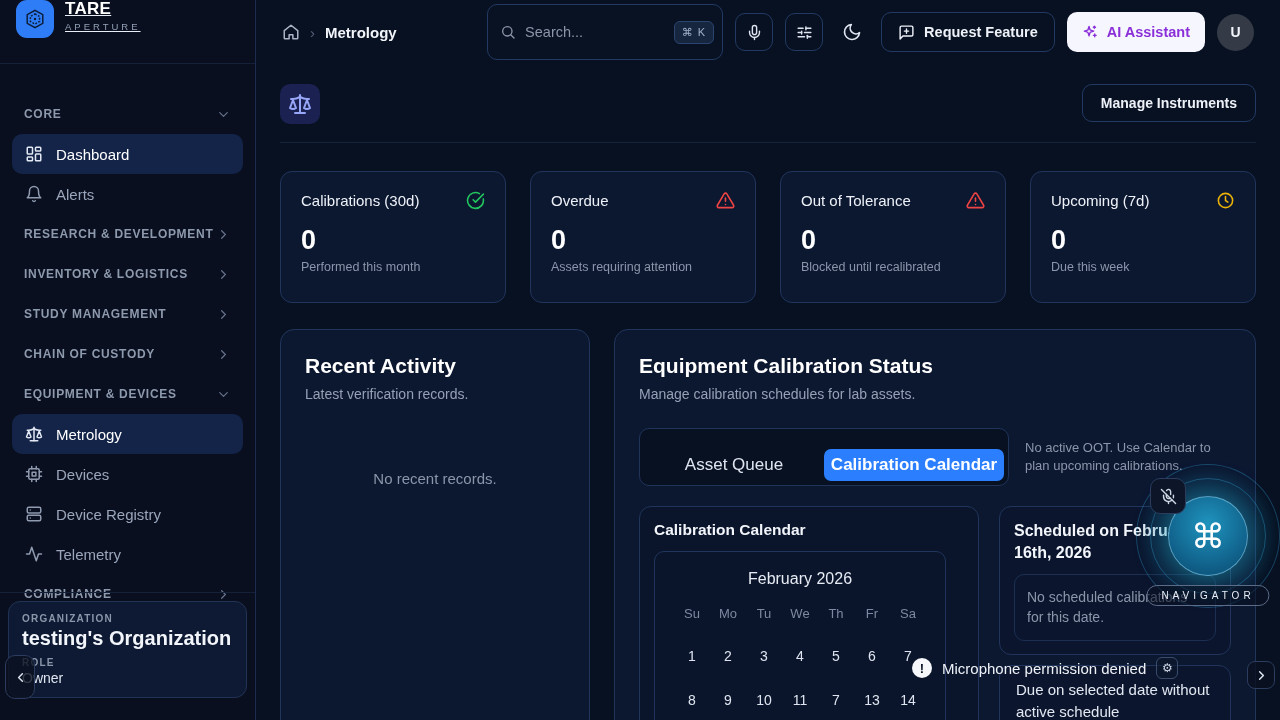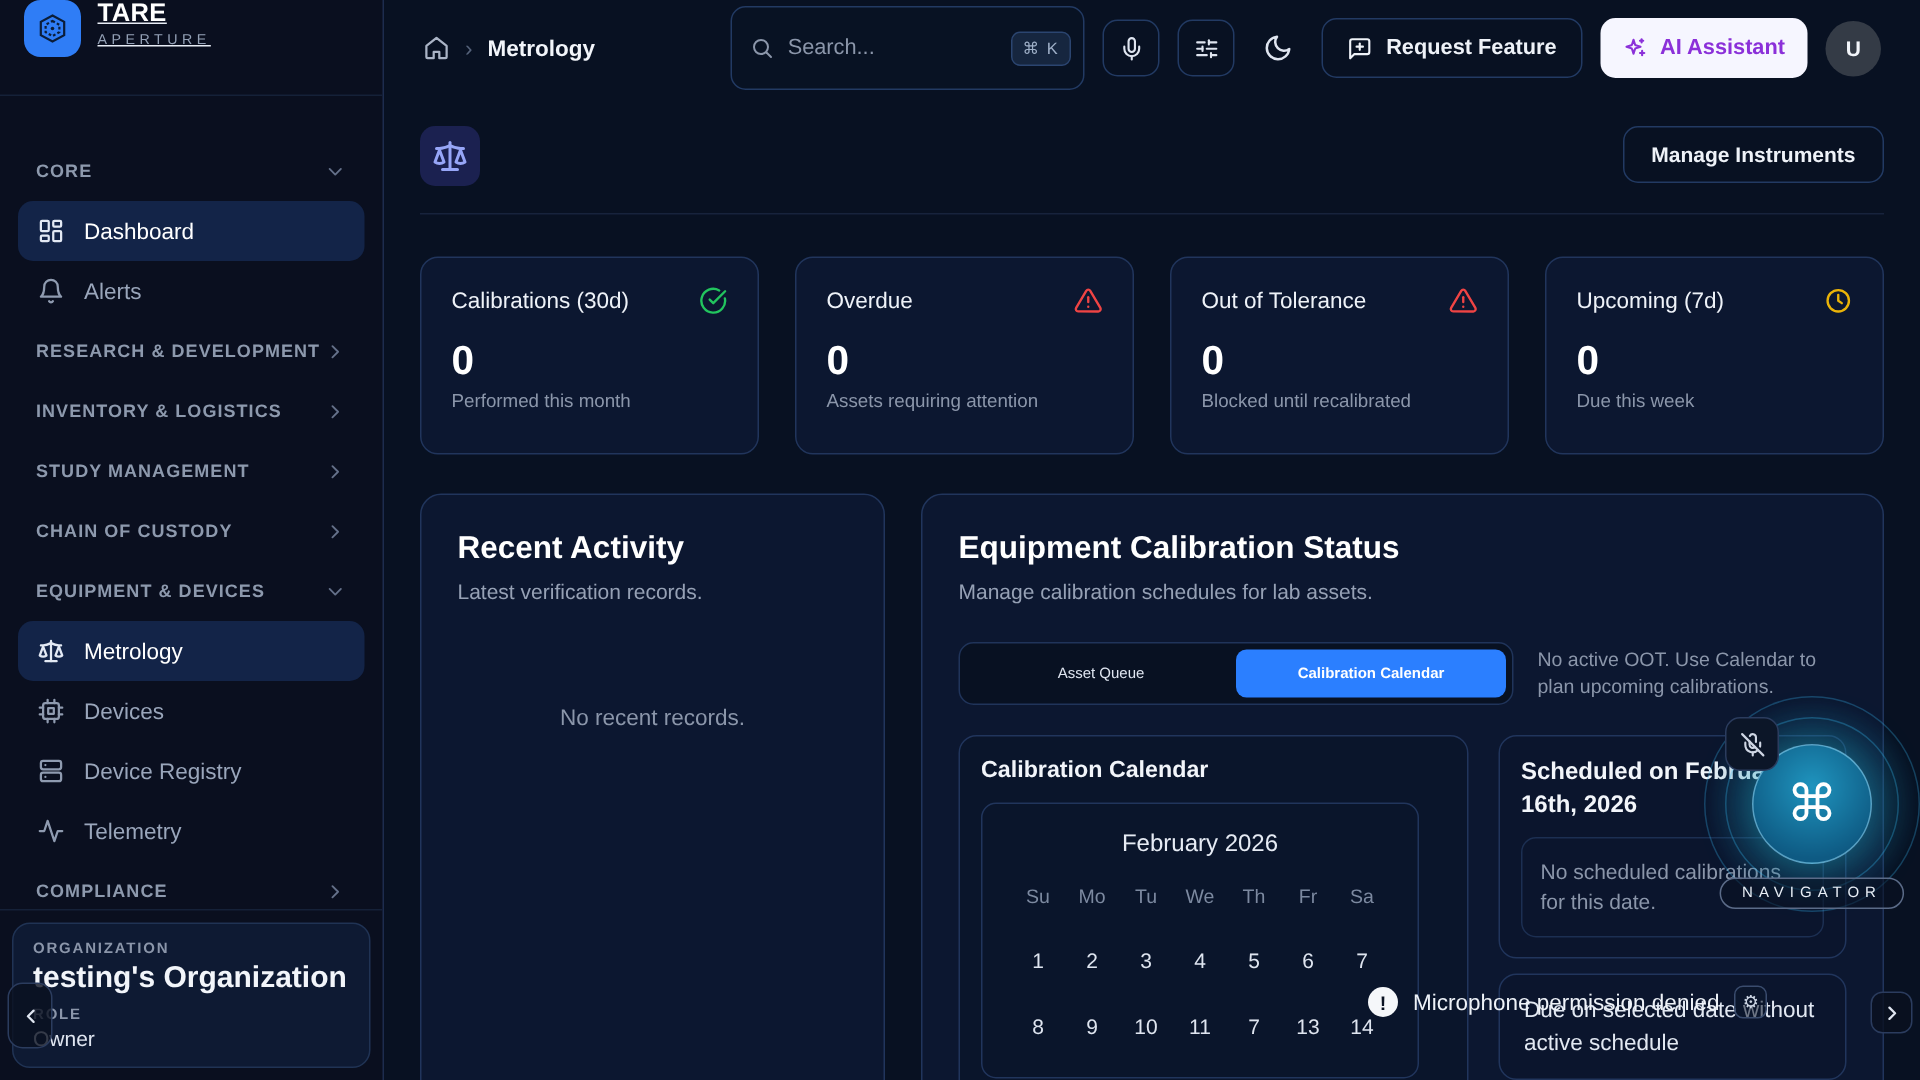--- a/index.html
+++ b/index.html
@@ -18,21 +18,21 @@
   .brand-sub { font-size:9.5px; letter-spacing:3px; color:#93a0b5; margin-top:2px; }
   .nav { padding:30px 12px 0; }
   .sec { display:flex; justify-content:space-between; align-items:center; height:40px; padding:0 12px;
          color:#8d99ad; font-size:12px; font-weight:700; letter-spacing:.7px; }
   .sec .chev { color:#647089; display:flex; }
   .item { display:flex; align-items:center; gap:12px; height:40px; padding:0 12px; border-radius:10px;
           color:#9aa6bb; font-size:15px; cursor:pointer; }
   .item .ic { display:flex; width:20px; justify-content:center; color:#8f9bb0; }
   .item.active { background:#132448; color:#fff; }
   .item.active .ic { color:#e3e9f4; }
-  .org-wrap { position:absolute; left:0; right:0; bottom:0; border-top:1px solid #152138; padding:8px; }
+  .org-wrap { position:absolute; left:0; right:0; bottom:14px; border-top:1px solid #152138; padding:8px; }
   .org-card { background:#0e1a33; border:1px solid #203354; border-radius:12px; padding:11px 13px; }
   .org-label { font-size:10px; letter-spacing:1.2px; color:#8b96aa; font-weight:600; }
   .org-name { font-size:20px; font-weight:700; color:#f2f5fa; margin:3px 0 7px; }
   .org-role { font-size:14px; color:#dfe5f0; margin-top:2px; }
 
   
   .main { flex:1; display:flex; flex-direction:column; background:#081122; min-width:0; }
   .topbar { height:64px; display:flex; align-items:center; padding:0 26px; gap:12px; flex:none; }
   .crumbs { display:flex; align-items:center; gap:10px; color:#aab4c6; }
   .crumb-sep { color:#55627a; font-size:15px; }
@@ -70,22 +70,22 @@
   .stat-cap { font-size:12.5px; color:#8b96aa; margin-top:4px; }
 
   .panels { display:grid; grid-template-columns:310px 1fr; gap:24px; margin-top:26px; height:620px; }
   .card { background:#0c1730; border:1px solid #21355c; border-radius:14px; padding:24px; }
   .card-title { font-size:21px; font-weight:800; color:#fff; }
   .card-sub { font-size:14px; color:#96a1b5; margin-top:8px; }
   .empty-center { text-align:center; color:#8b96aa; font-size:15px; margin-top:68px; }
 
   .tabs-row { display:flex; align-items:center; gap:16px; margin-top:26px; }
   .tabs { display:flex; background:#081122; border:1px solid #20345a; border-radius:10px; padding:4px; width:370px; flex:none; }
-  .tab { flex:1; height:32px; display:grid; place-items:center; font-size:10px; font-weight:500; color:#dfe5f0;
-         border-radius:7px; cursor:pointer; }
+  .tab { flex:1; height:32px; display:grid; place-items:center; font-size:17px; font-weight:500; color:#dfe5f0;
+         border-radius:7px; cursor:pointer;margin-top:16px; }
   .tab.active { background:#2b7fff; color:#fff; font-weight:700; }
   .tabs-note { color:#8b96aa; font-size:13px; line-height:1.35; max-width:240px; }
 
   .equip-body { display:grid; grid-template-columns:340px 1fr; gap:20px; margin-top:20px; align-items:start; }
   .cal-card { border:1px solid #21355c; border-radius:12px; padding:14px; height:430px; background:rgba(8,17,34,.35); }
   .cal-heading { font-size:15.5px; font-weight:700; color:#f2f5fa; }
   .month-box { border:1px solid #21355c; border-radius:10px; margin-top:12px; padding:18px 18px; width:292px; }
   .month-name { text-align:center; font-size:16px; color:#e6ebf4; font-weight:500; }
   .cal-grid { display:grid; grid-template-columns:repeat(7,36px); justify-content:center; margin-top:18px; row-gap:12px; }
   .wd { font-size:13px; color:#7c89a0; text-align:center; height:22px; }

